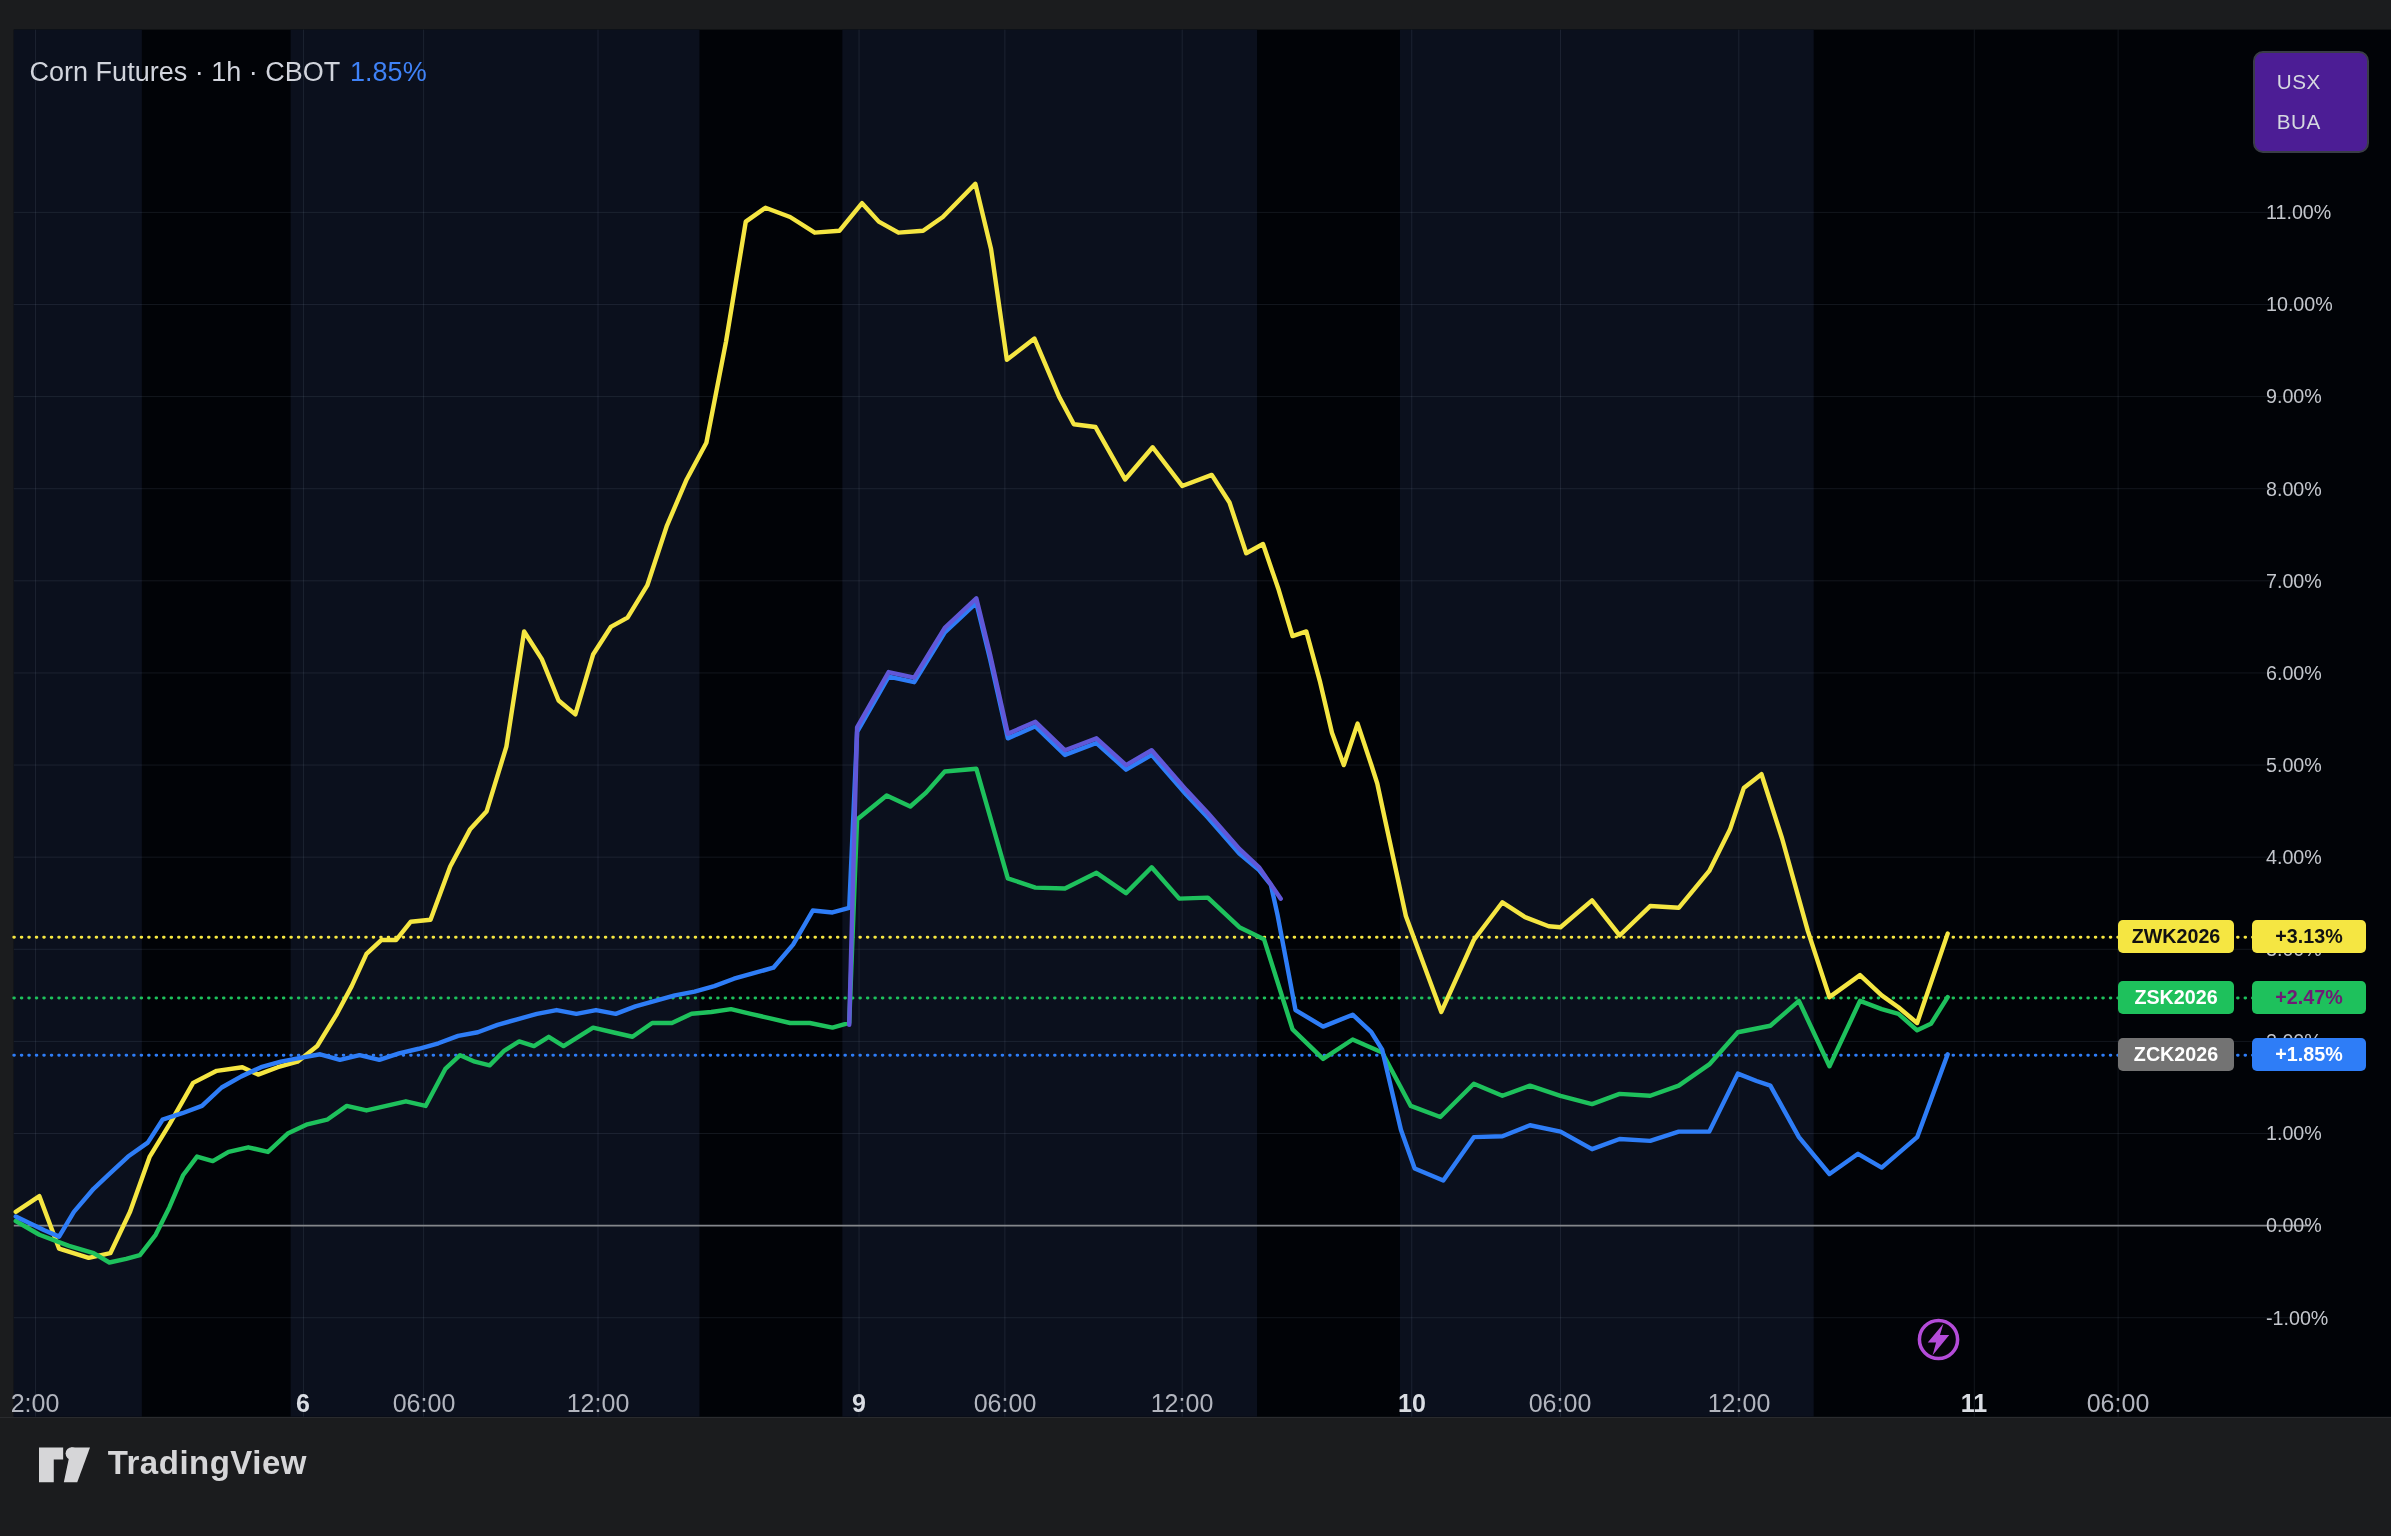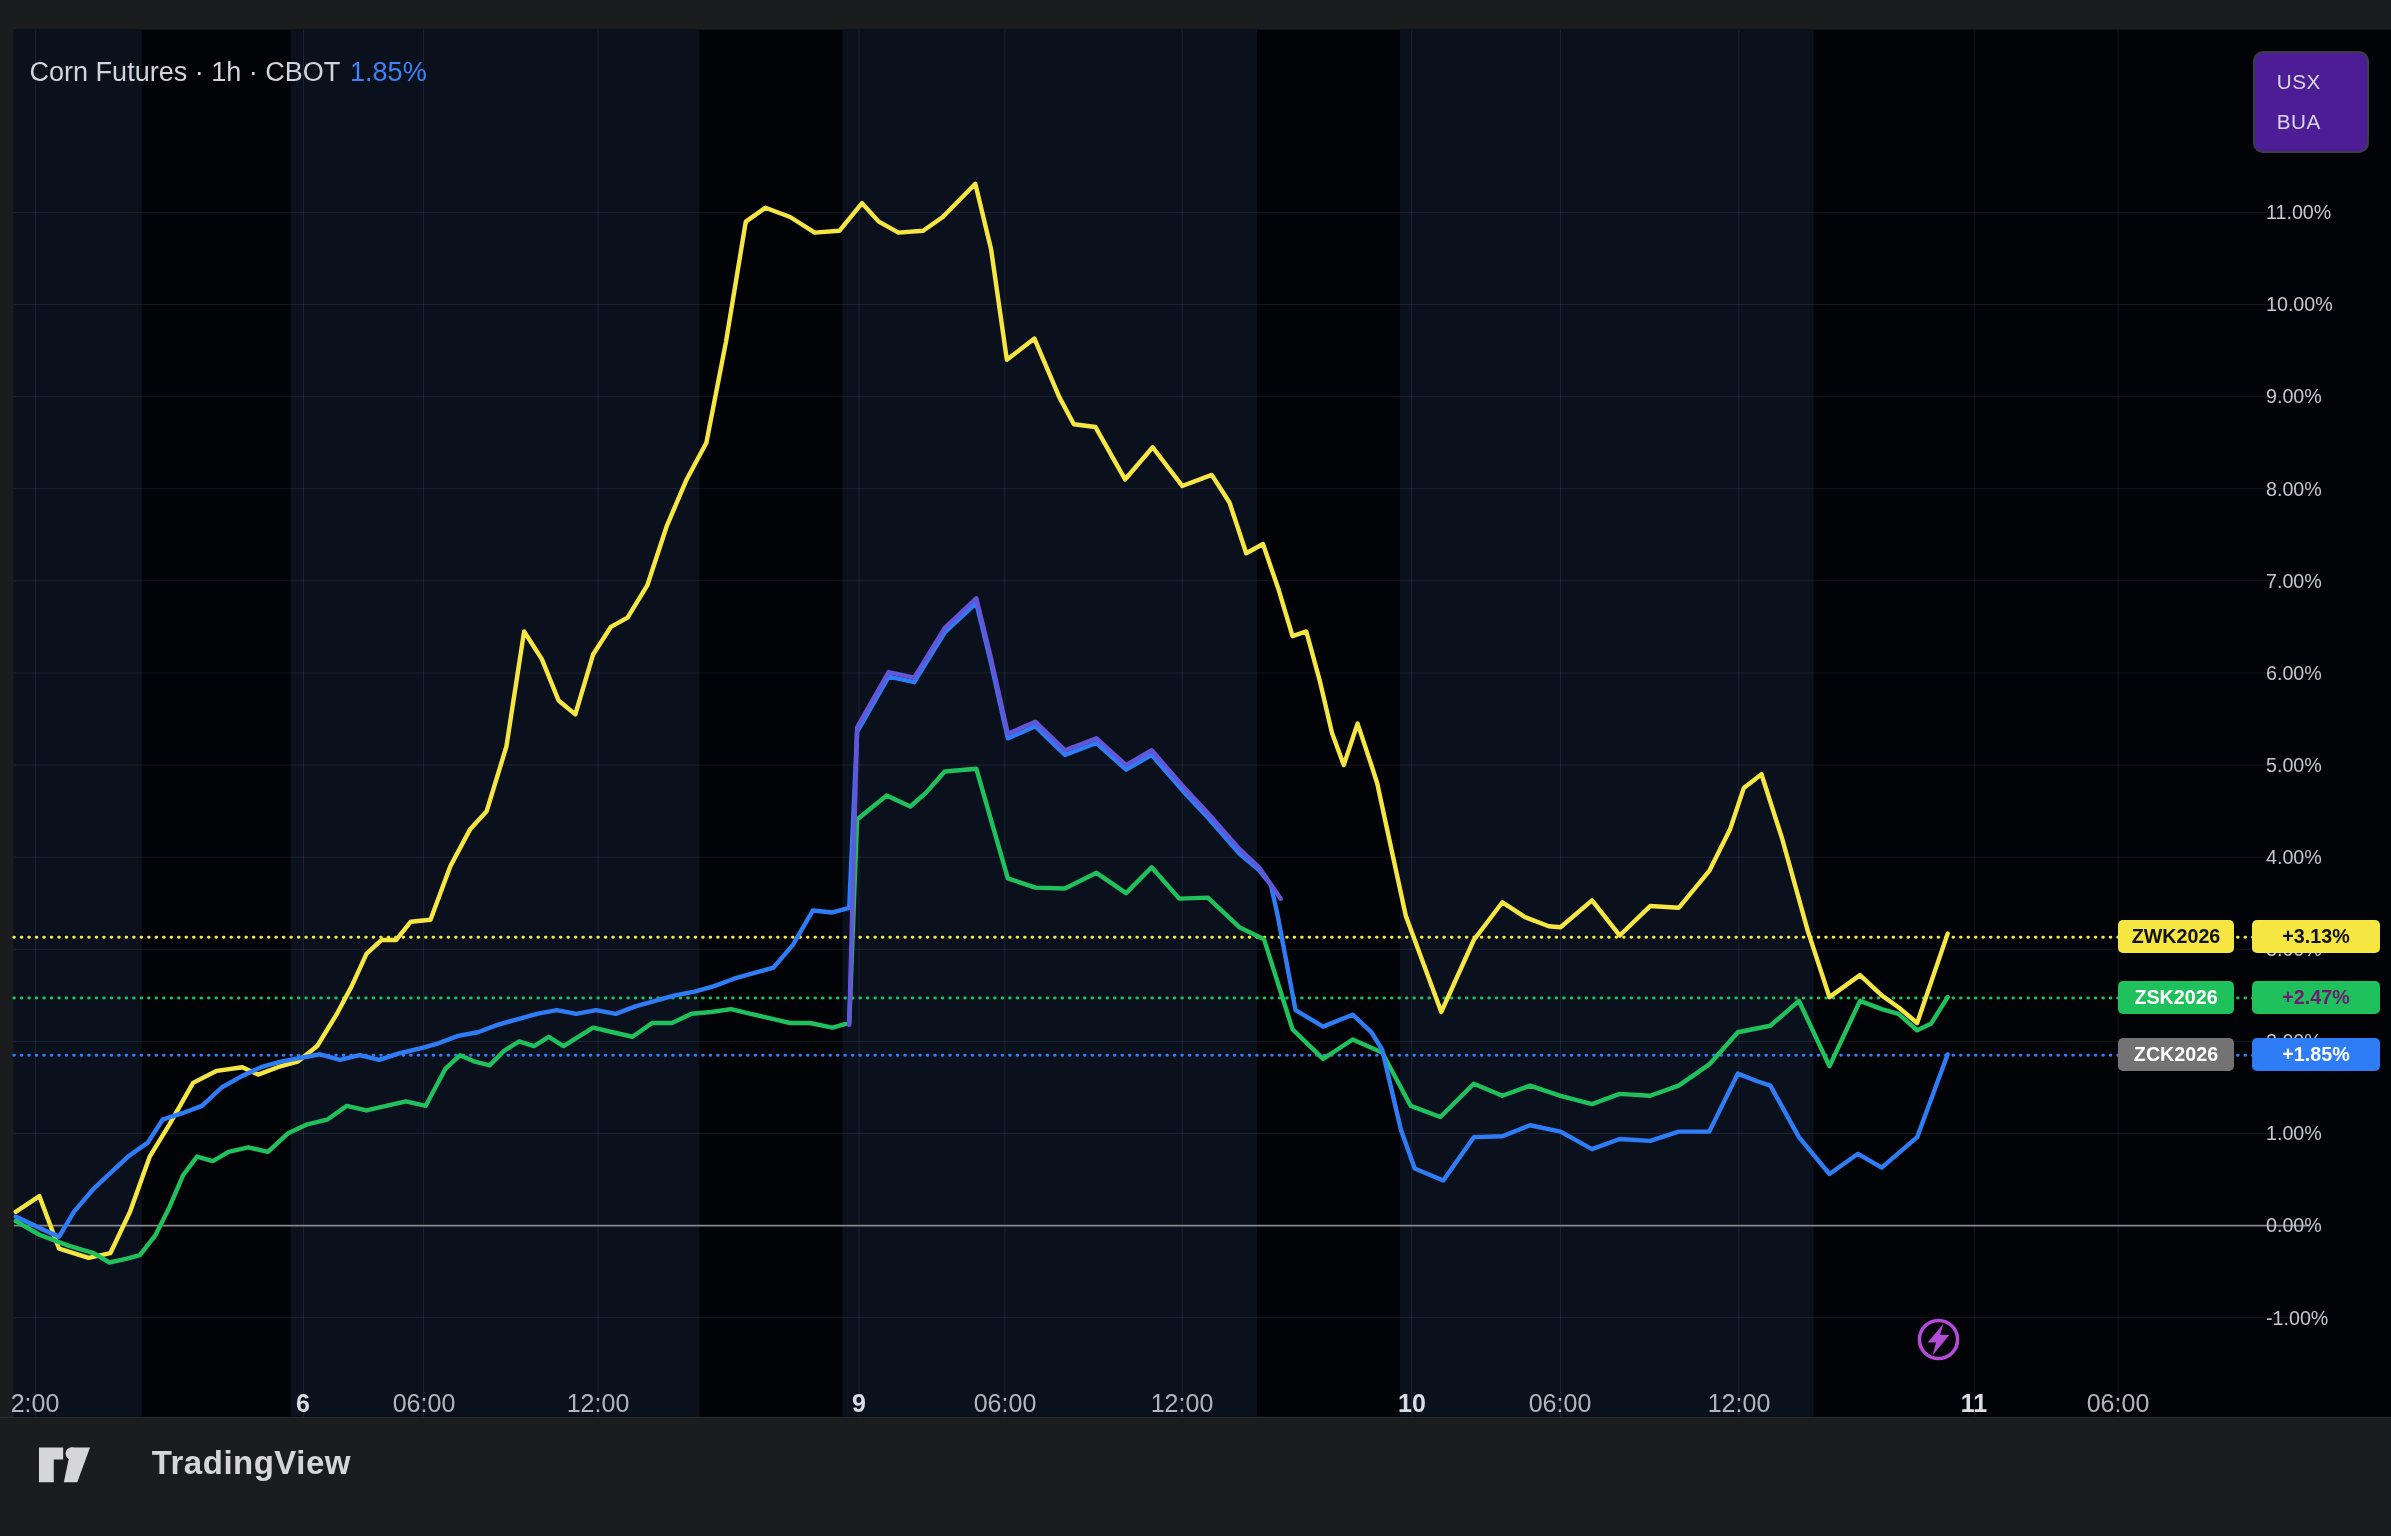--- a/index.html
+++ b/index.html
@@ -21,26 +21,26 @@
   #compare-box .cmp-item{color:#d5d8e0;font-size:20.7px;padding-left:21.7px;letter-spacing:0.5px;}
   
   .y-label{position:absolute;left:2266px;transform:translateY(-50%);color:#c3c6cc;font-size:19.7px;white-space:nowrap;}
   .x-label{position:absolute;top:1389px;transform:translateX(-50%);color:#b2b5be;font-size:25px;white-space:nowrap;}
   .x-label.day{color:#dadde3;font-weight:700;}
   
   .price-row{position:absolute;height:33px;display:flex;}
   .price-box{height:33px;border-radius:4.9px;display:flex;align-items:center;justify-content:center;
              font-size:19.7px;font-weight:600;box-sizing:border-box;}
   .price-sym{position:absolute;left:2118px;width:116px;}
-  .price-val{position:absolute;left:2252px;width:128px;}
+  .price-val{position:absolute;left:2252px;width:114px;}
   
   #footer-bar{position:absolute;left:0;top:1417px;width:2392px;height:120px;background:#1b1c1e;
               border-top:1px solid #2a2b2e;}
   #brand{position:absolute;left:39px;top:23.6px;display:flex;align-items:center;gap:17.7px;}
-  #brand-text{color:#d6d6d8;font-size:33px;font-weight:700;letter-spacing:0.5px;margin-left:44px;}
+  #brand-text{color:#d6d6d8;font-size:33px;font-weight:700;letter-spacing:0.5px;}
   #boost-button{position:absolute;left:1915px;top:1316px;width:47px;height:47px;cursor:pointer;}
 </style>
 </head>
 <body>
 
 <div id="stage">
 
 
   <svg id="chart-canvas" width="2392" height="1537" viewBox="0 0 2428 1560">
       <rect x="14" y="30" width="2414" height="1408" fill="#010307"></rect>

